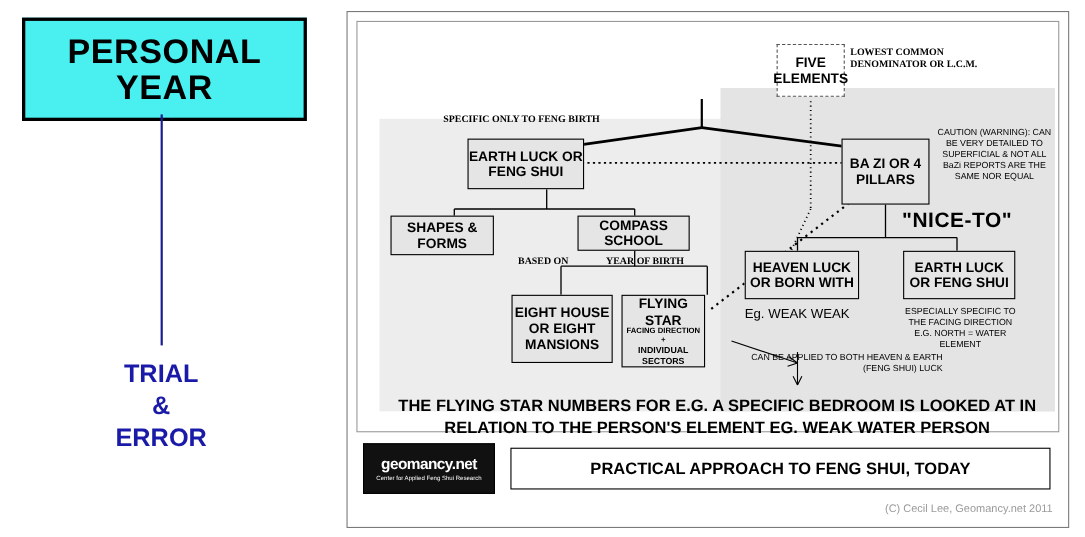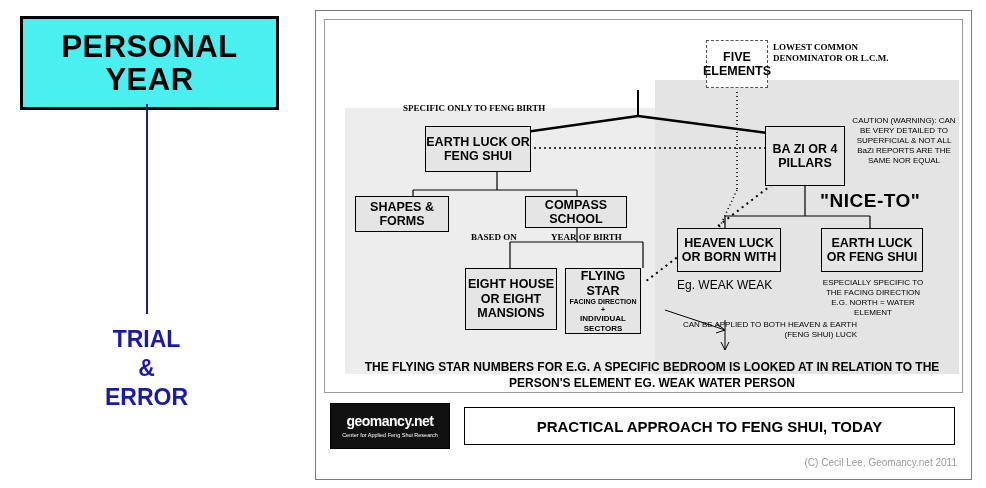--- a/index.html
+++ b/index.html
@@ -68,21 +68,21 @@
   .plain.b{font-weight:bold;}
   .cap{
     position:absolute;font-size:8px;color:#000;line-height:1.25;text-align:center;
   }
   .niceto{
     position:absolute;font-size:19px;font-weight:bold;color:#000;
     letter-spacing:0.5px;
   }
   .bottom-note{
     position:absolute;left:20px;top:340px;width:614px;text-align:center;
-    font-size:12px;font-weight:bold;color:#000;line-height:1.3;
+    font-size:15px;font-weight:bold;color:#000;line-height:1.3;
   }
 
   
   .footer{
     position:absolute;left:14px;top:392px;width:625px;height:46px;
     display:flex;align-items:center;
   }
   .logo{
     width:118px;height:44px;background:#111;color:#fff;
     display:flex;flex-direction:column;align-items:center;justify-content:center;

